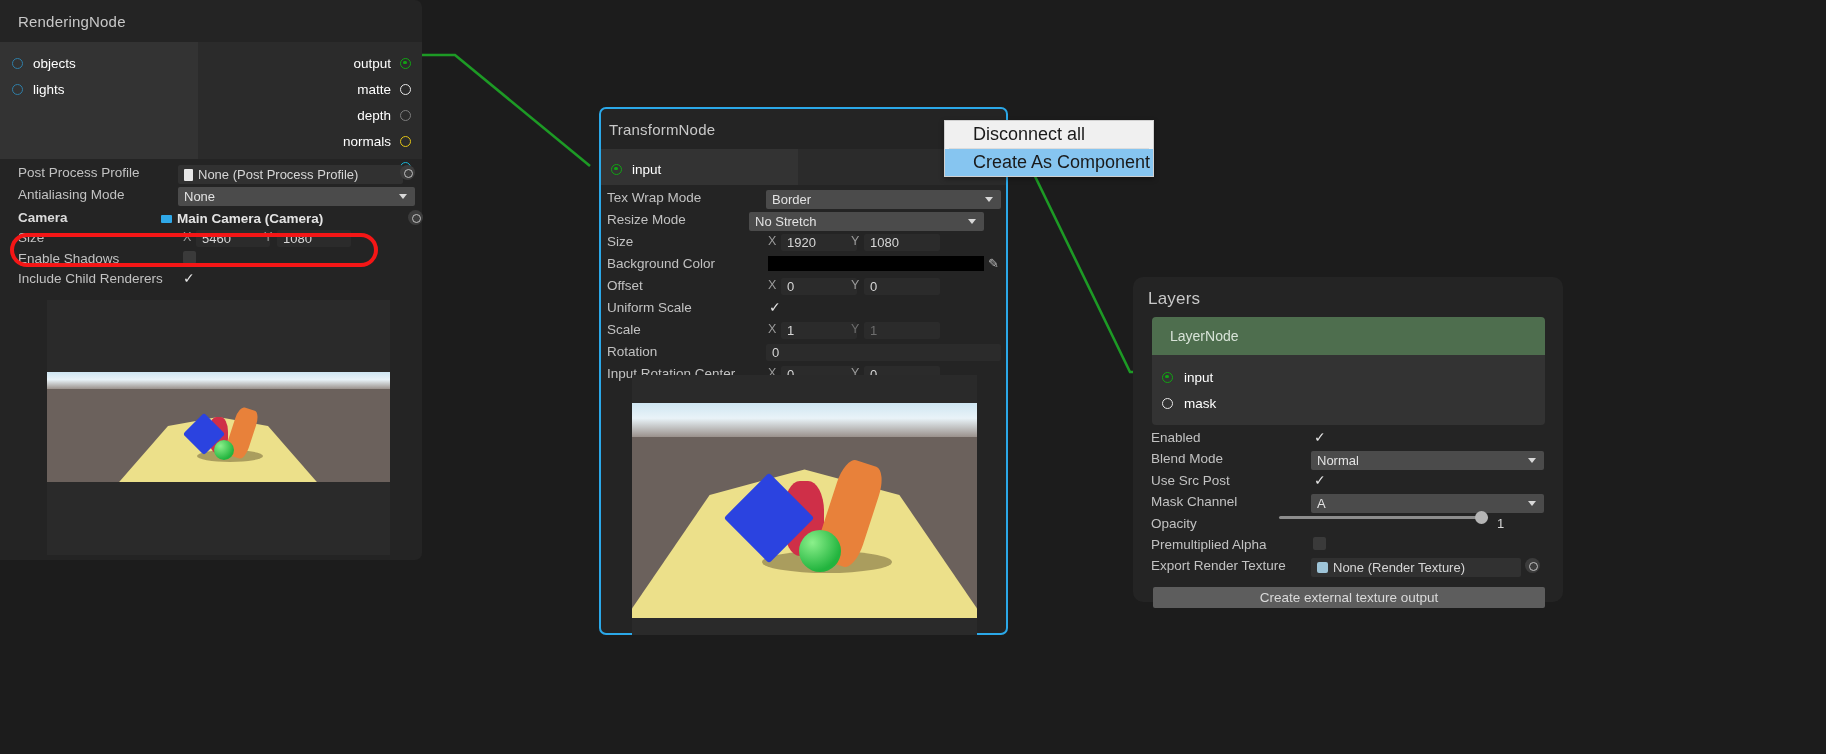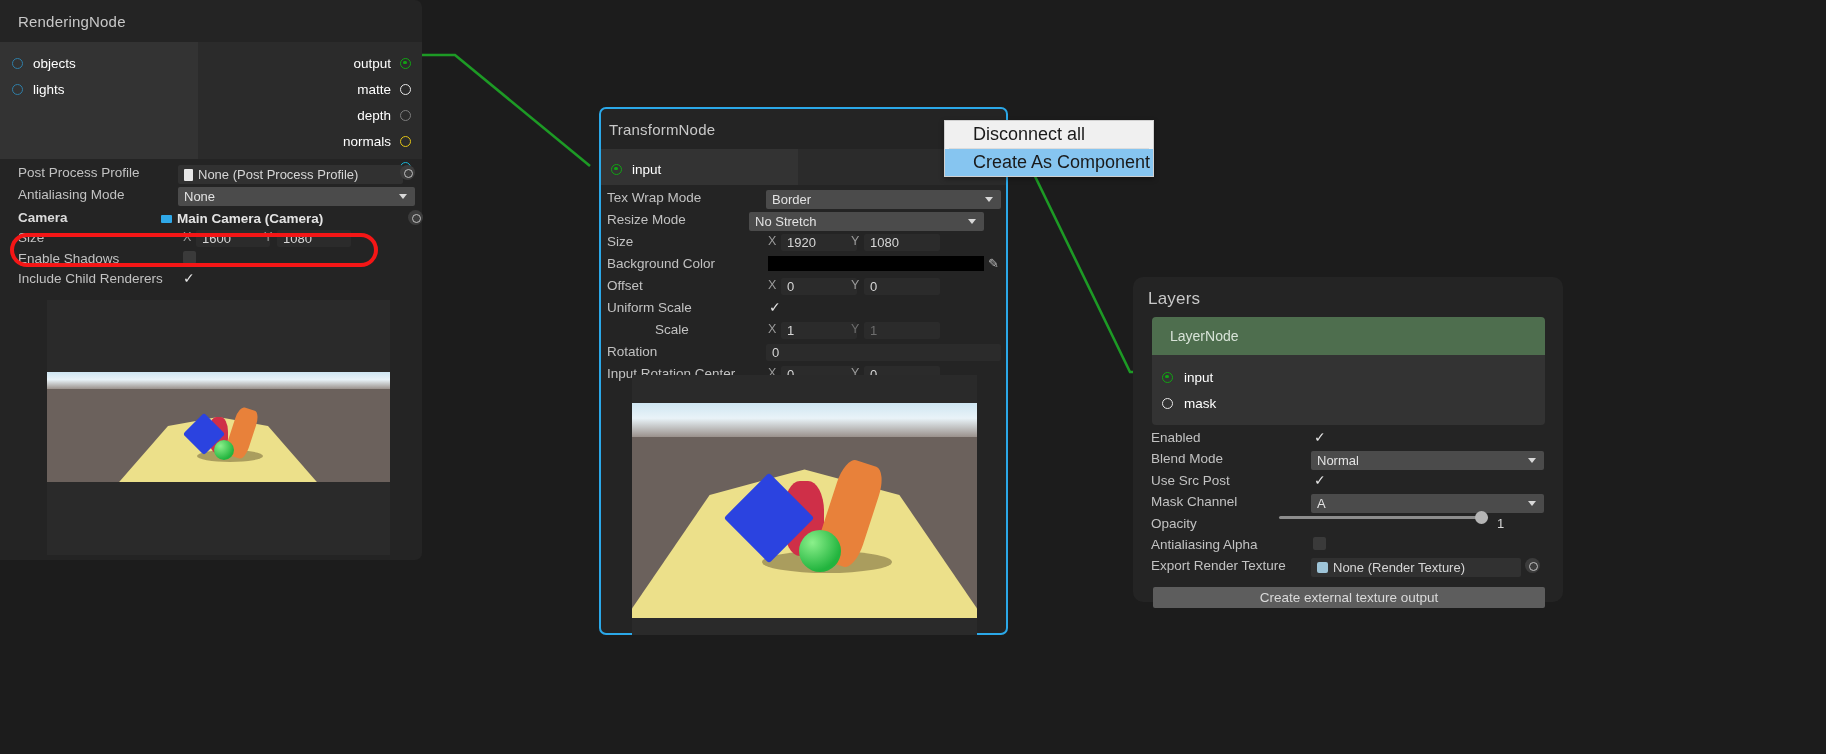--- a/index.html
+++ b/index.html
@@ -230,21 +230,21 @@
         <span class="field obj" style="position:absolute; left:155px; width:245px; background:transparent; font-weight:bold; color:#e3e3e3; font-size:13.5px;">
           <span style="width:11px;height:8px;background:#2fa8e8;border-radius:1px;display:inline-block;"></span>
           <span>Main Camera (Camera)</span>
         </span>
         <span class="radio-btn" style="position:absolute; left:408px;"></span>
       </div>
 
       <div class="prop" style="height:21px;">
         <span class="lbl">Size</span>
         <span class="axis" style="position:absolute; left:183px;">X</span>
-        <span class="field dark" style="position:absolute; left:196px; width:74px;">1600</span>
+        <span class="field dark" style="position:absolute; left:196px; width:74px;">5460</span>
         <span class="axis" style="position:absolute; left:264px;">Y</span>
         <span class="field dark" style="position:absolute; left:277px; width:74px;">1080</span>
       </div>
 
       <div class="prop" style="height:20px;">
         <span class="lbl">Enable Shadows</span>
         <span class="cbox-off" style="position:absolute; left:183px;"></span>
       </div>
 
       <div class="prop" style="height:20px;">
@@ -319,21 +319,21 @@
         <span class="field dark" style="position:absolute; left:180px; width:76px;">0</span>
         <span class="axis" style="position:absolute; left:250px;">Y</span>
         <span class="field dark" style="position:absolute; left:263px; width:76px;">0</span>
       </div>
 
       <div class="prop" style="height:22px; padding-left:6px;">
         <span class="lbl">Uniform Scale</span>
         <span class="check" style="position:absolute; left:168px;">✓</span>
       </div>
 
-      <div class="prop" style="height:22px; padding-left:6px;margin-left:48px;">
+      <div class="prop" style="height:22px; padding-left:6px;">
         <span class="lbl">Scale</span>
         <span class="axis" style="position:absolute; left:167px;">X</span>
         <span class="field dark" style="position:absolute; left:180px; width:76px;">1</span>
         <span class="axis dim" style="position:absolute; left:250px;">Y</span>
         <span class="field dark" style="position:absolute; left:263px; width:76px; color:#6d6d6d;">1</span>
       </div>
 
       <div class="prop" style="height:22px; padding-left:6px;">
         <span class="lbl">Rotation</span>
         <span class="field dark" style="position:absolute; left:165px; width:235px;">0</span>
@@ -410,21 +410,21 @@
 
       <div class="prop" style="height:21px;">
         <span class="lbl">Opacity</span>
         <span class="slider-track" style="position:absolute; left:146px; width:209px;">
           <span class="slider-knob" style="left:196px;"></span>
         </span>
         <span style="position:absolute; left:364px; font-size:13px; color:#d6d6d6;">1</span>
       </div>
 
       <div class="prop" style="height:21px;">
-        <span class="lbl">Antialiasing Alpha</span>
+        <span class="lbl">Premultiplied Alpha</span>
         <span class="cbox-off" style="position:absolute; left:180px;"></span>
       </div>
 
       <div class="prop" style="height:23px;">
         <span class="lbl">Export Render Texture</span>
         <span class="field obj" style="position:absolute; left:178px; width:210px; height:19px;">
           <span style="width:11px;height:11px;background:#9ec4d8;border-radius:2px;display:inline-block;"></span>
           <span>None (Render Texture)</span>
         </span>
         <span class="radio-btn" style="position:absolute; left:392px;"></span>

